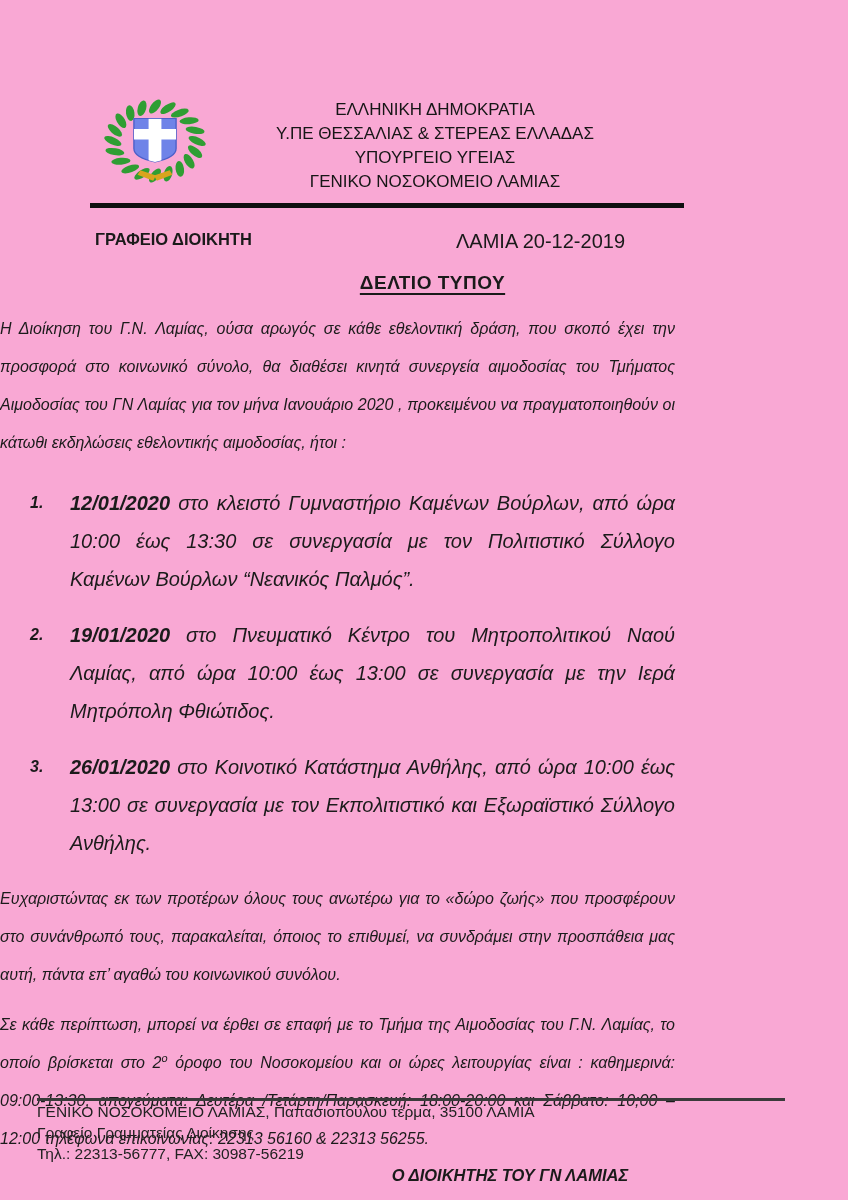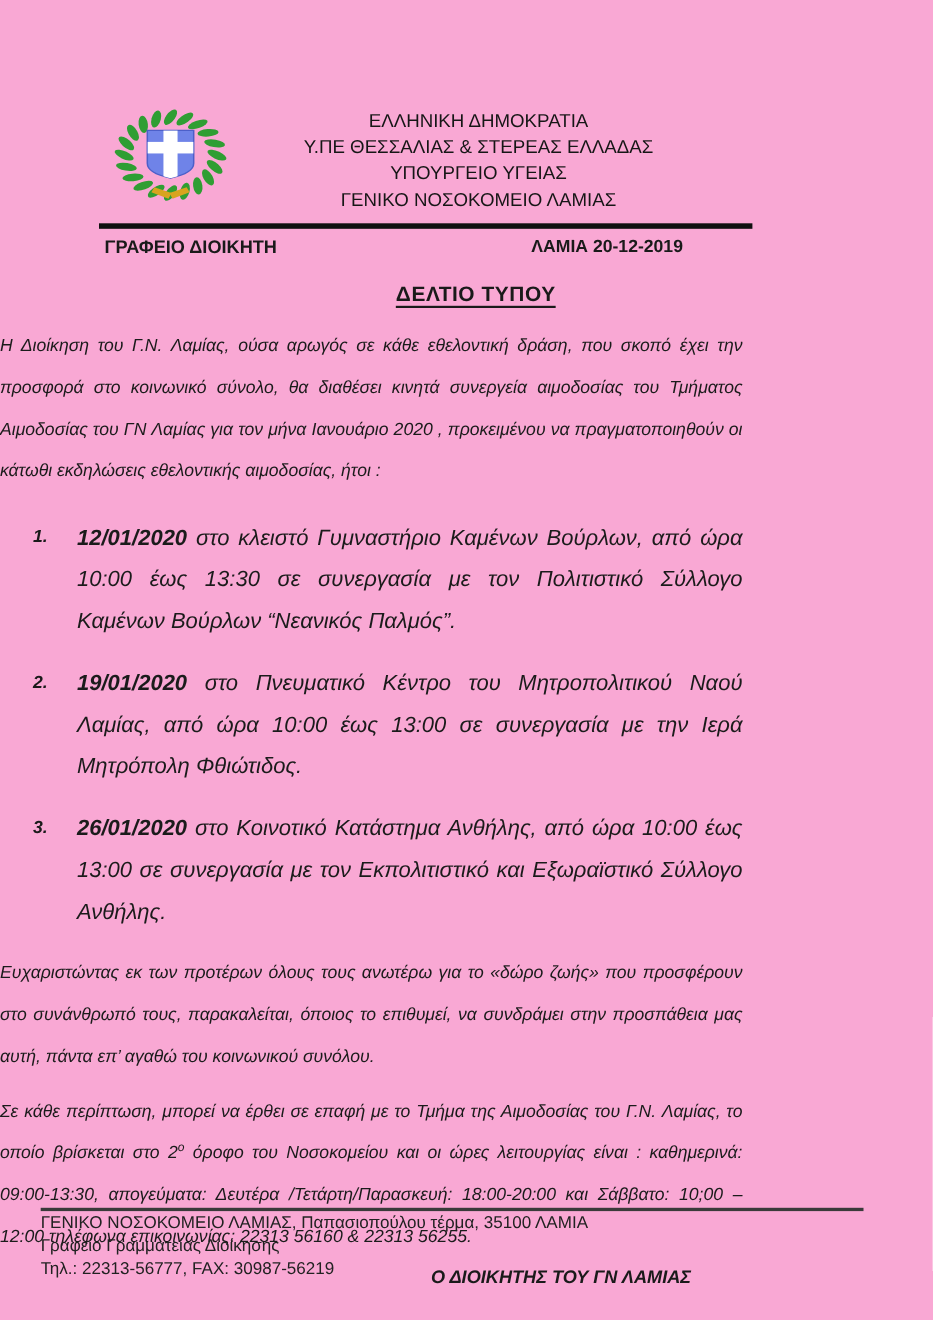--- a/index.html
+++ b/index.html
@@ -23,29 +23,29 @@
   }
   .hdr-org div{white-space:nowrap;}
   .hdr-rule{
     margin:9px 0 0 90px;
     width:594px;height:5px;
     background:#101010;
   }
   .office-row{
     position:relative;
     margin-left:95px;width:675px;
-    height:34px;margin-top:2px;
+    height:34px;margin-top:16px;
   }
   .office{
     position:absolute;left:0;top:6px;
     font-weight:bold;font-size:16.5px;white-space:nowrap;
   }
   .place-date{
-    position:absolute;left:388px;top:6px;
-    font-weight:bold;font-size:16px;white-space:nowrap;
+    position:absolute;left:361px;top:6px;
+    font-weight:normal;font-size:20px;white-space:nowrap;
   }
   .doc-title{
     margin:14px 0 0 95px;width:675px;
     text-align:center;
     font-size:19px;font-weight:bold;
     letter-spacing:.5px;
     text-decoration:underline;
     text-underline-offset:4px;
     text-decoration-thickness:2px;
   }

